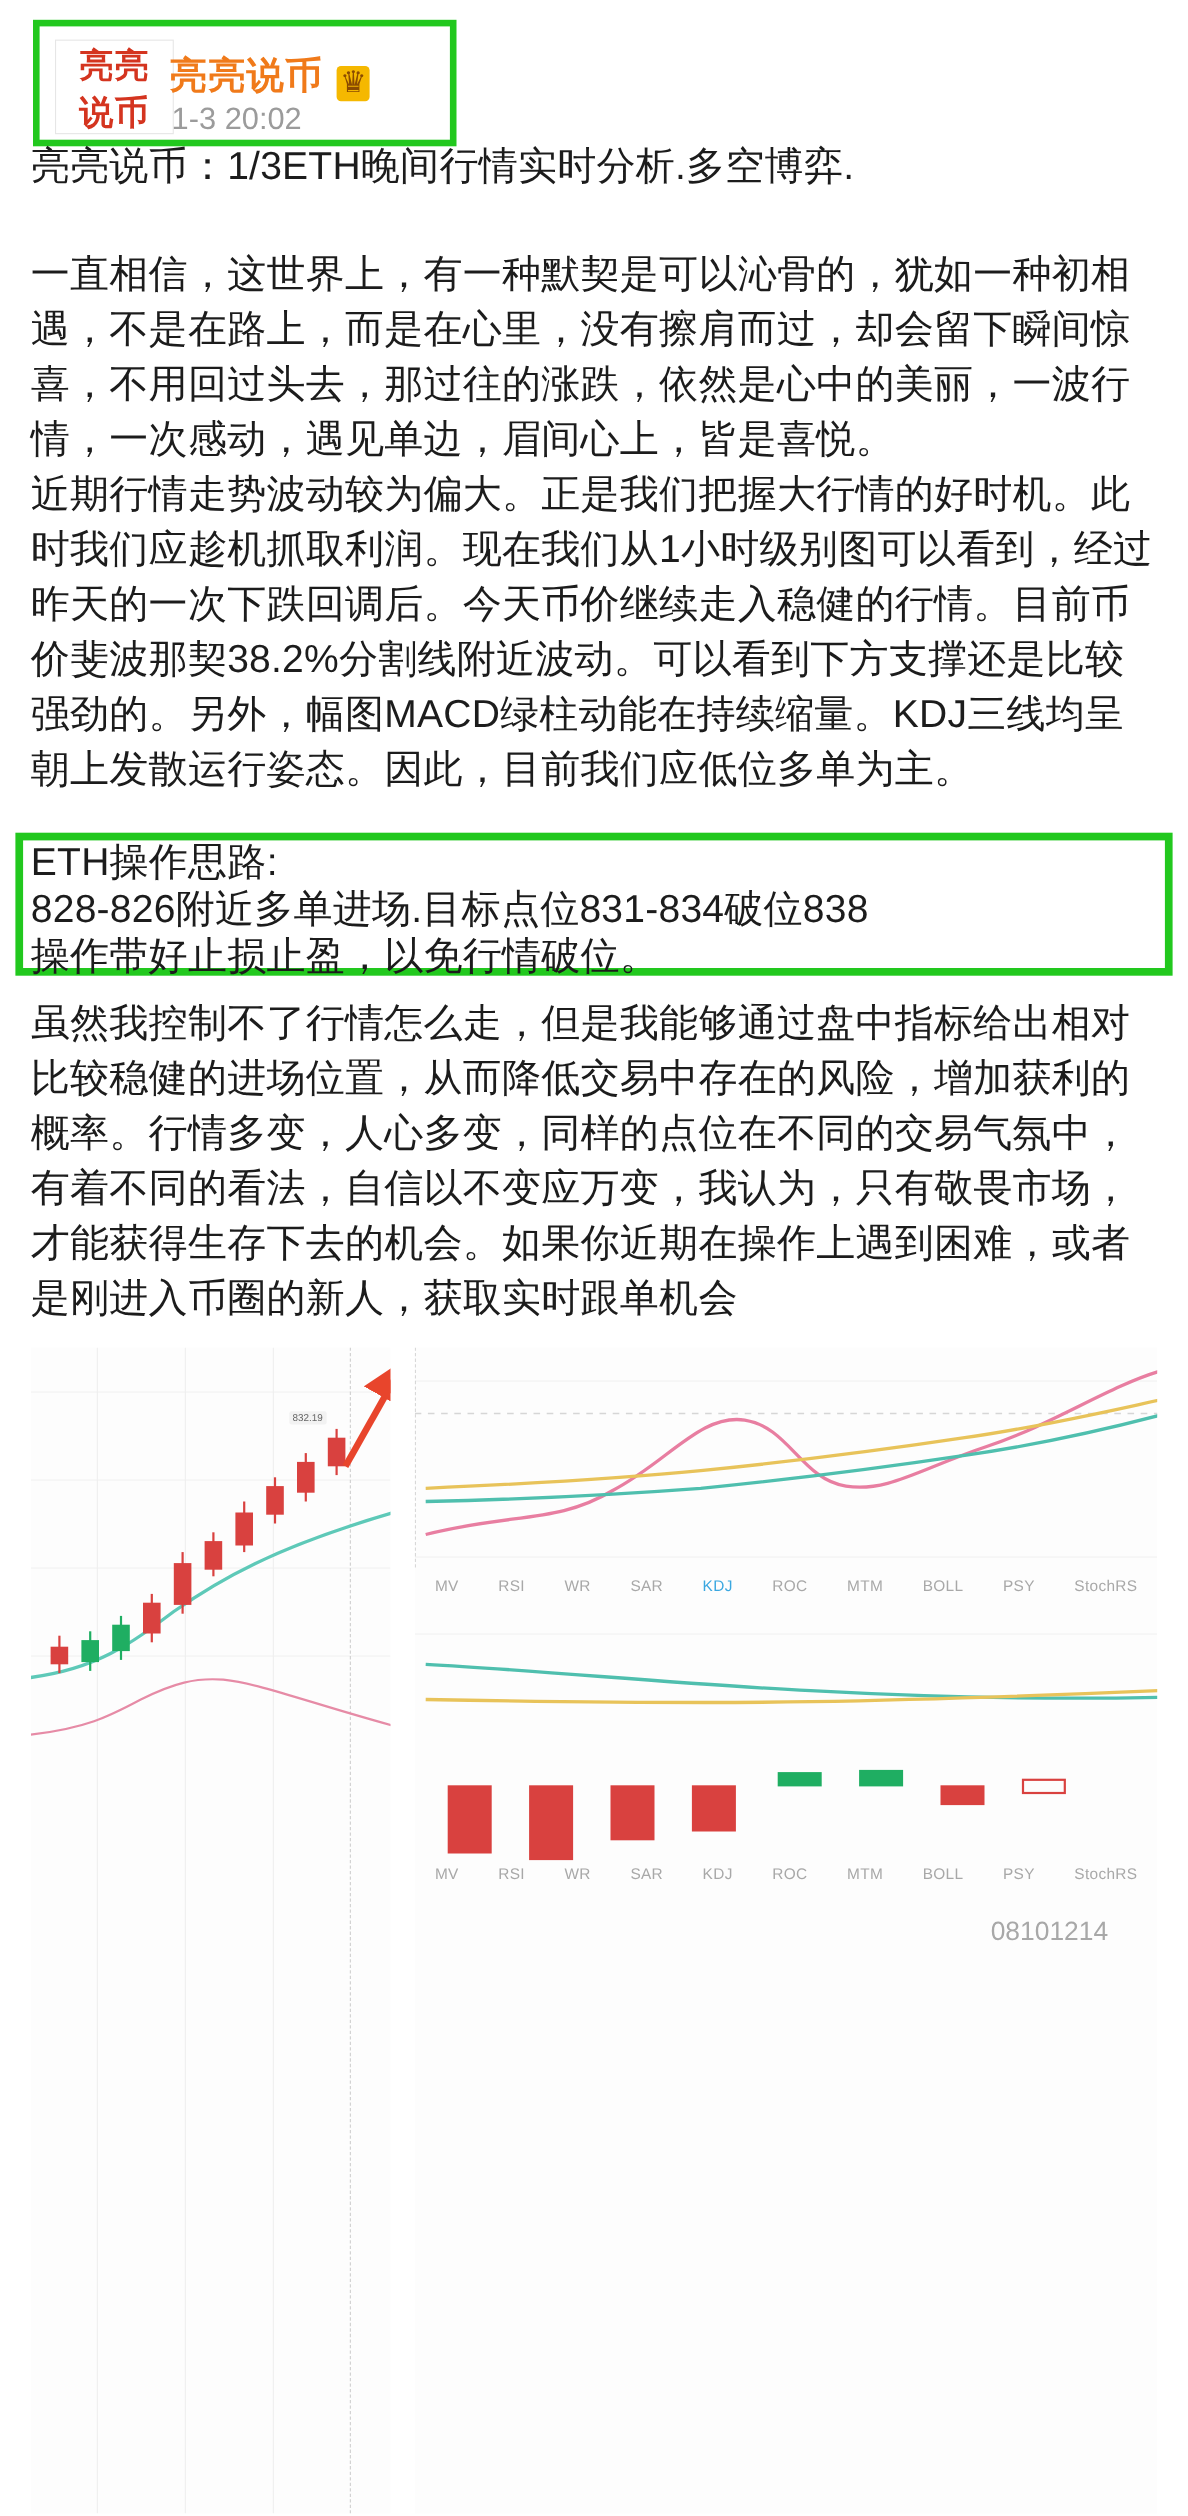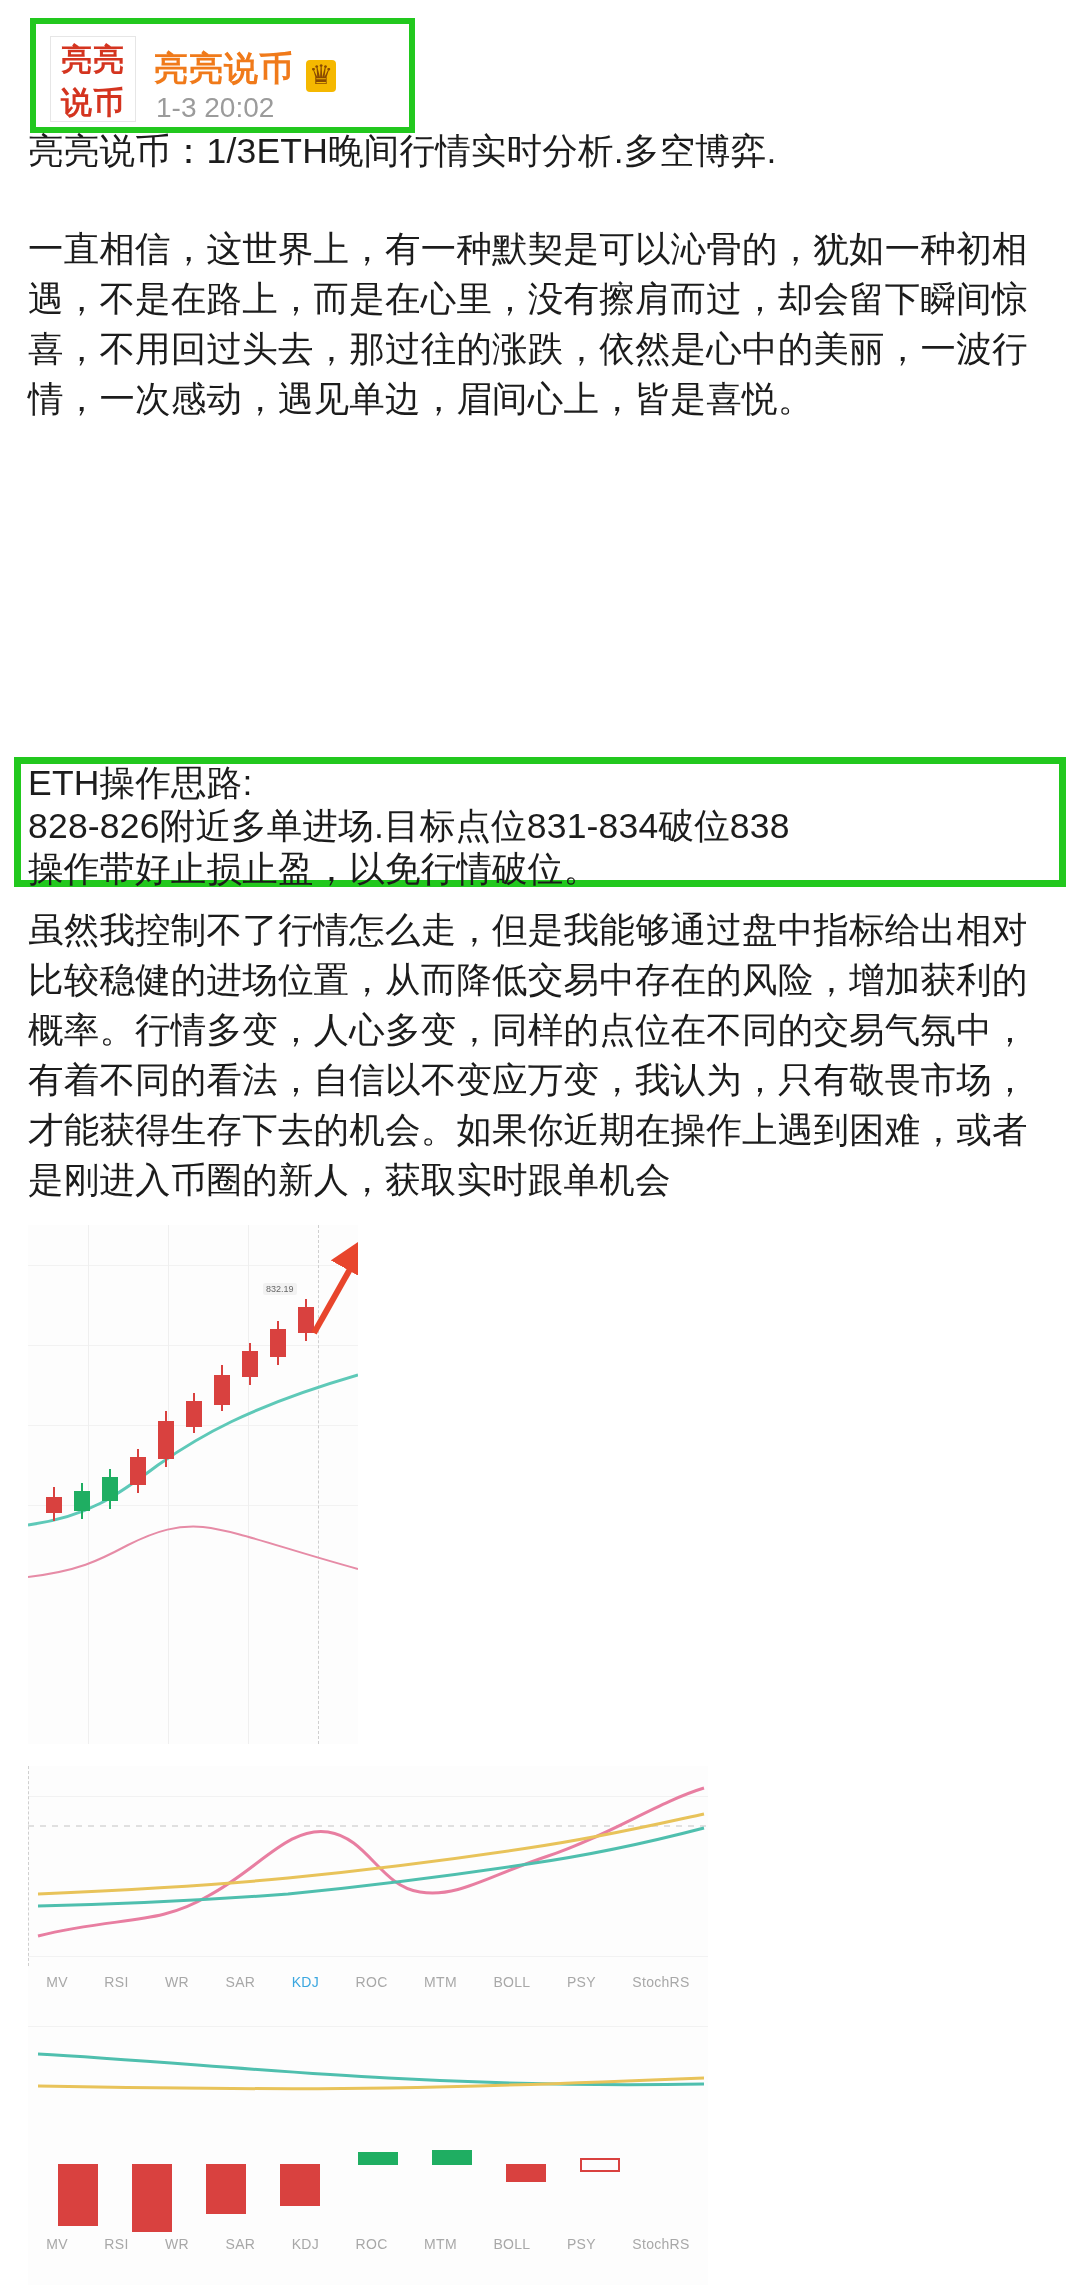--- a/index.html
+++ b/index.html
@@ -24,21 +24,21 @@
     width: 385px;
     height: 115px;
     border: 6px solid #22c81e;
     box-sizing: border-box;
     background: #ffffff;
   }
   .avatar {
     position: absolute;
     left: 14px;
     top: 12px;
-    width: 86px;
+    width: 108px;
     height: 86px;
     background: #ffffff;
     border: 1px solid #e6e6e6;
     color: #d4341f;
     font-size: 31px;
     line-height: 43px;
     font-weight: bold;
     text-align: center;
     padding-top: 1px;
     box-sizing: border-box;
@@ -111,21 +111,20 @@
 
   
   .charts {
     position: absolute;
     left: 28px;
     top: 1225px;
     width: 1024px;
     height: 1060px;
     display: flex;
     gap: 22px;
-    flex-direction: column;
   }
   .chart-left {
     position: relative;
     width: 330px;
     height: 1060px;
     background: #fdfdfd;
     overflow: hidden;
   }
   .chart-right {
     position: relative;
@@ -214,20 +213,21 @@
     <div class="author-name">亮亮说币</div>
     <div class="crown-icon">♛</div>
   </div>
   <div class="post-time">1-3 20:02</div>
 </div>
 
 <div class="content">
   <div class="para">亮亮说币：1/3ETH晚间行情实时分析.多空博弈.</div>
   <div class="gap-lg"></div>
   <div class="para">一直相信，这世界上，有一种默契是可以沁骨的，犹如一种初相遇，不是在路上，而是在心里，没有擦肩而过，却会留下瞬间惊喜，不用回过头去，那过往的涨跌，依然是心中的美丽，一波行情，一次感动，遇见单边，眉间心上，皆是喜悦。</div>
+  <div class="para">近期行情走势波动较为偏大。正是我们把握大行情的好时机。此时我们应趁机抓取利润。现在我们从1小时级别图可以看到，经过昨天的一次下跌回调后。今天币价继续走入稳健的行情。目前币价斐波那契38.2%分割线附近波动。可以看到下方支撑还是比较强劲的。另外，幅图MACD绿柱动能在持续缩量。KDJ三线均呈朝上发散运行姿态。因此，目前我们应低位多单为主。</div>
 </div>
 
 <div class="highlight-box"></div>
 <div class="op-block">
   <div class="para">ETH操作思路:</div>
   <div class="para">828-826附近多单进场.目标点位831-834破位838</div>
   <div class="para">操作带好止损止盈，以免行情破位。</div>
 </div>
 
 <div class="content" style="top:905px;">

